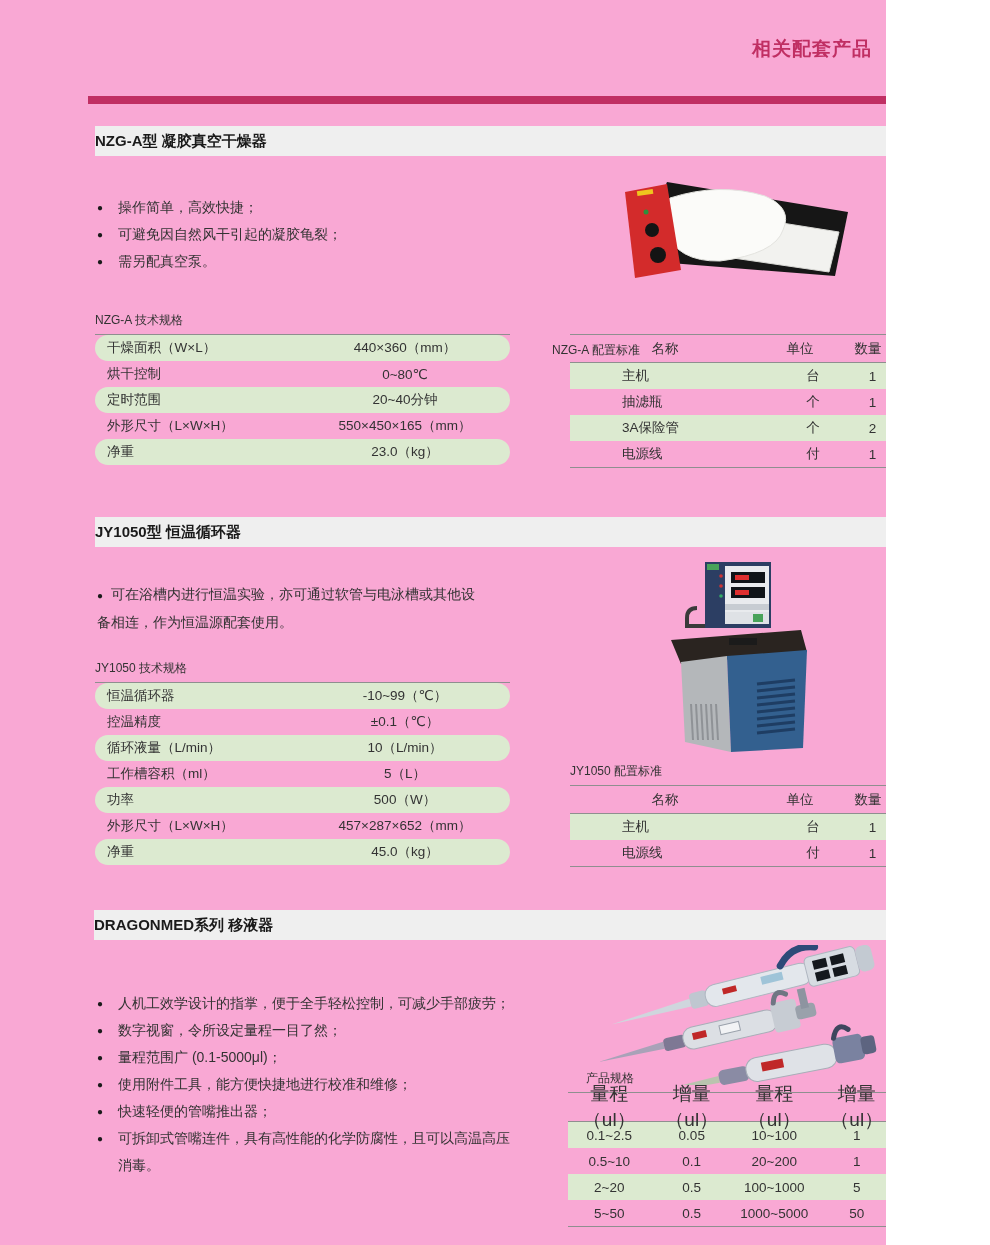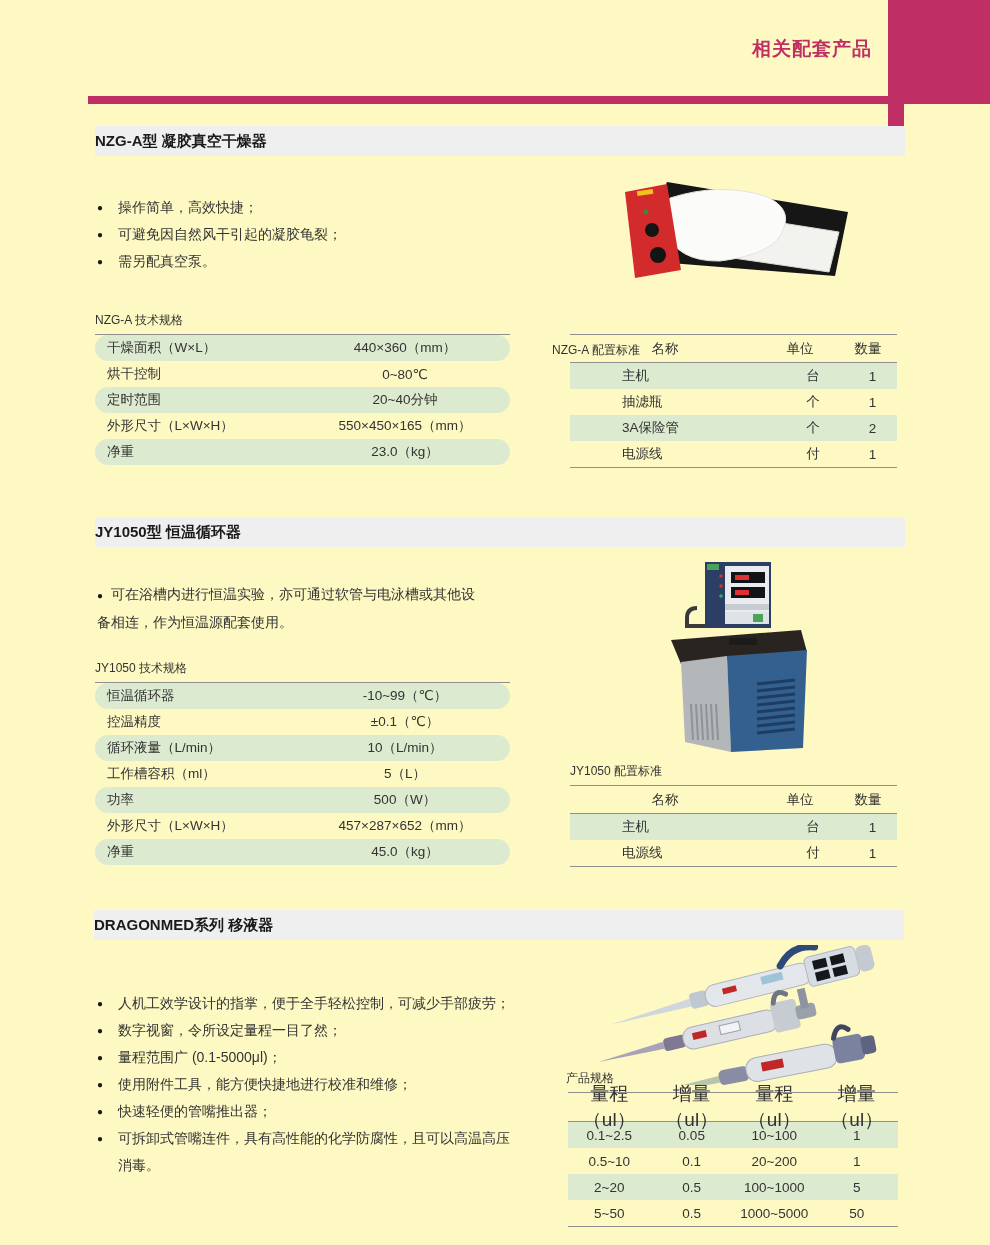--- a/index.html
+++ b/index.html
@@ -1,16 +1,16 @@
 <!DOCTYPE html>
 <html><head>
 <meta charset="utf-8">
 <style>
   html,body{margin:0;padding:0;background:#fff;}
-  .page{position:relative;width:990px;height:1245px;background:#fef9c3;overflow:hidden;
+  .page{position:relative;width:886px;height:1245px;background:#f9a8d4;overflow:hidden;
         font-family:"Liberation Sans","DejaVu Sans",sans-serif;color:#333;}
   .abs{position:absolute;}
 
   
   .corner-block{left:888px;top:0;width:102px;height:104px;background:#c02f63;}
   .h-bar{left:88px;top:96px;width:816px;height:8px;background:#c02f63;}
   .v-stub{left:888px;top:104px;width:16px;height:23px;background:#c02f63;}
   .header-title{left:660px;top:36px;width:212px;text-align:right;font-size:19px;
                 font-weight:bold;color:#c02f63;letter-spacing:1px;}
 
@@ -316,21 +316,21 @@
       <polygon points="-92,8 0,3 0,10" fill="#b9c4ae"></polygon>
       <rect x="0" y="-2" width="30" height="15" rx="5" fill="#8a8ba4"></rect>
       <rect x="28" y="-8" width="92" height="24" rx="11" fill="#dfe2e7" stroke="#a8aeb8" stroke-width="1"></rect>
       <rect x="44" y="-2" width="22" height="9" fill="#c02828"></rect>
       <rect x="118" y="-12" width="30" height="26" rx="5" fill="#7a82a0"></rect>
       <rect x="146" y="-8" width="14" height="18" rx="4" fill="#5d6480"></rect>
       <path d="M120,-12 q6,-16 16,-6" stroke="#3f465e" stroke-width="5" fill="none" stroke-linecap="round"></path>
     </g>
   </svg>
 
-  <div class="abs tbl-title" style="left:566px;top:1070px;font-family:Liberation Serif, serif;">产品规格</div>
+  <div class="abs tbl-title" style="left:586px;top:1070px;font-family:Liberation Serif, serif;">产品规格</div>
 
   <div class="abs prod-table" style="left:568px;top:1092px;">
     <div class="prod-head">
       <div class="prod-col">量程（ul）</div>
       <div class="prod-col">增量（ul）</div>
       <div class="prod-col">量程（ul）</div>
       <div class="prod-col">增量（ul）</div>
     </div>
     <div class="prod-body">
       <div class="prod-row">

